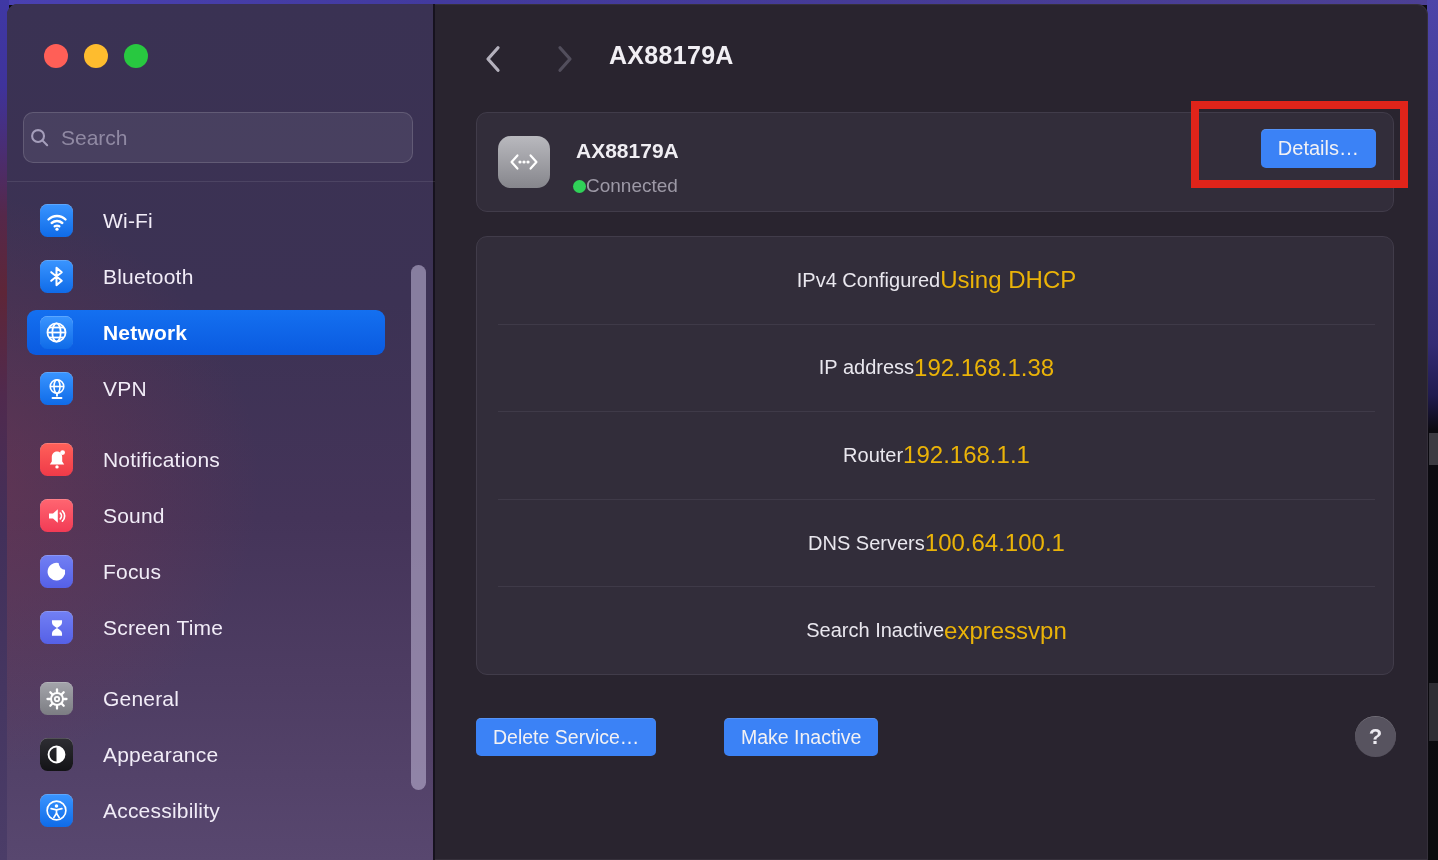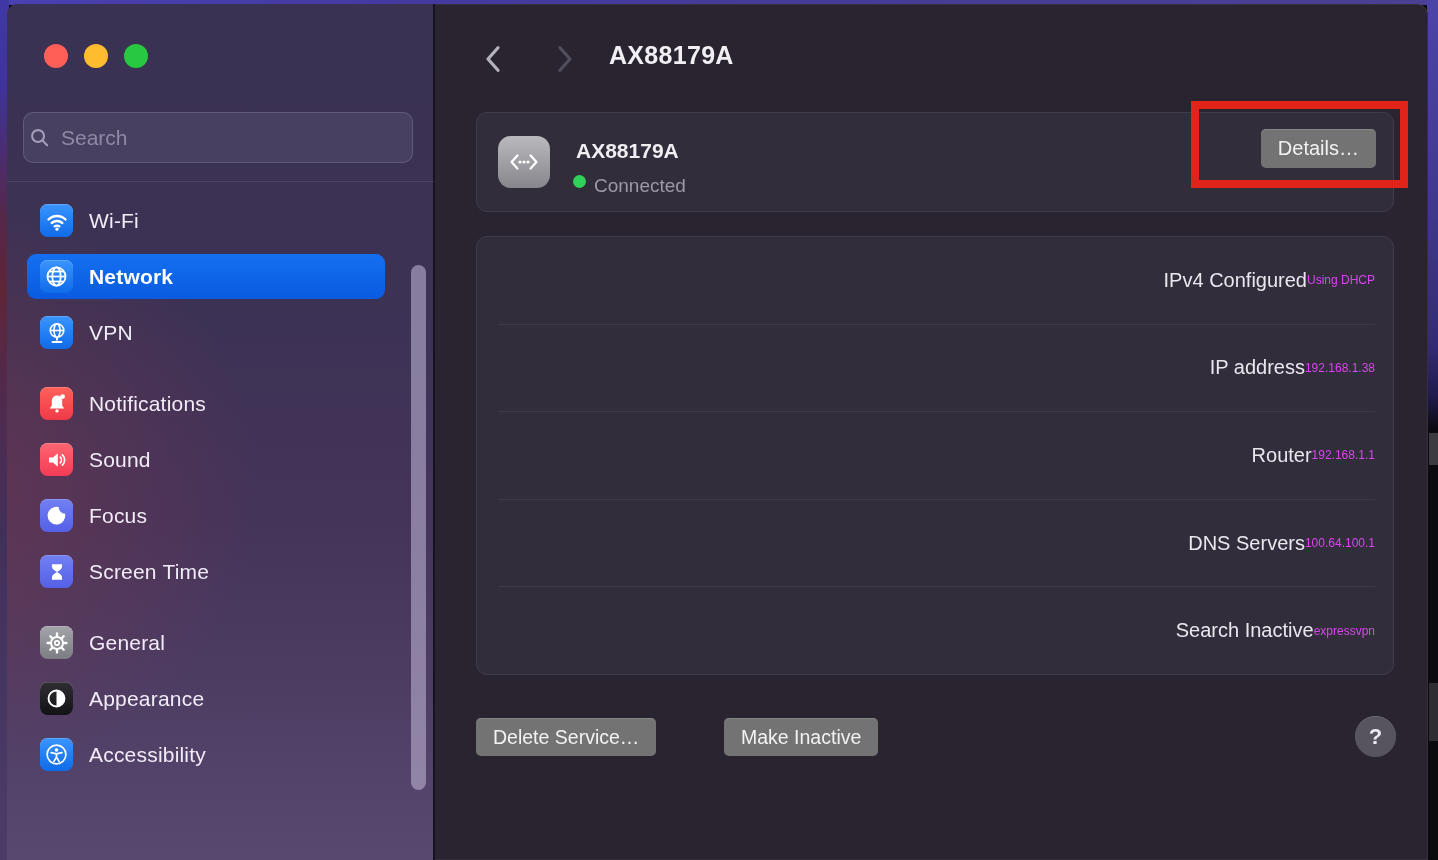--- a/index.html
+++ b/index.html
@@ -41,21 +41,21 @@
     font-size:21px; color:#efeaf7; font-family:inherit; }
   .searchbox input::placeholder { color:#9089a3; }
   .side-divider { position:absolute; left:0; top:177px; width:428px; height:1px;
     background:rgba(255,255,255,0.09); }
 
   .nav { position:absolute; left:20px; top:194px; width:358px; }
   .nav-group { margin-bottom:26px; }
   .nav-item { display:flex; align-items:center; height:45px; margin-bottom:11px;
     border-radius:9px; padding:0 0 0 13px; cursor:default; }
   .nav-item.selected { background:linear-gradient(180deg,#1470f0,#0a5ae0); }
-  .nav-label { margin-left:16px; font-size:21px; color:#f1ecf7; letter-spacing:0.2px; }
+  .nav-label { margin-left:30px; font-size:21px; color:#f1ecf7; letter-spacing:0.2px; }
   .nav-item.selected .nav-label { color:#ffffff; font-weight:600; }
 
   .tile { width:33px; height:33px; border-radius:7.5px; display:flex;
     align-items:center; justify-content:center; flex:0 0 auto;
     box-shadow:inset 0 0.5px 0 rgba(255,255,255,0.35); }
   .tile svg { display:block; }
   .tile.blue { background:linear-gradient(180deg,#3a95ff,#0f6be8); }
   .tile.red { background:linear-gradient(180deg,#ff6159,#ef3a49); }
   .tile.pink { background:linear-gradient(180deg,#ff6671,#f23b55); }
   .tile.indigo { background:linear-gradient(180deg,#7280f4,#5560e6); }
@@ -79,36 +79,36 @@
   .card.device-card { top:108px; height:100px; }
   .card.settings-card { top:232px; height:439px; display:flex; flex-direction:column;
     padding:0 18px 0 21px; }
 
   .dev-icon { position:absolute; left:21px; top:23px; width:52px; height:52px;
     border-radius:13px; background:linear-gradient(180deg,#b9b9be,#86868c);
     display:flex; align-items:center; justify-content:center; }
   .dev-name { position:absolute; left:99px; top:26px; font-size:21px;
     font-weight:600; color:#f0eef3; }
   .dev-status { position:absolute; left:96px; top:62px; display:flex;
-    gap:8px; }
+    align-items:center; gap:0; }
   .status-dot { width:13px; height:13px; border-radius:50%; background:#30d158; }
   .status-text { font-size:19px; color:#9d99a6; }
-  .btn { background:#737373; color:#f2f1f4; border:none; border-radius:5px;
+  .btn { background:#3b82f6; color:#f2f1f4; border:none; border-radius:5px;
     font-family:inherit; font-size:20px;
     box-shadow:inset 0 0.5px 0 rgba(255,255,255,0.28); }
   .details-btn { position:absolute; right:17px; top:16px; height:39px; padding:0 17px; }
 
   .red-box { position:absolute; left:754px; top:97px; width:217px; height:87px;
     border:8px solid #e0241a; pointer-events:none; }
 
-  .srow { flex:1; display:flex; align-items:center; justify-content:flex-end;
+  .srow { flex:1; display:flex; align-items:center; justify-content:center;
     border-bottom:1px solid #3f3a48; }
   .srow:last-child { border-bottom:none; }
   .srow .rlabel { font-size:20px; color:#e9e7ee; }
-  .srow .rvalue { font-size:12px; color:#d946ef; }
+  .srow .rvalue { font-size:24px; color:#eab308; }
 
   .footer-btn { position:absolute; top:714px; height:38px; padding:0 17px; font-size:19.5px; }
   .footer-btn.delete { left:39px; }
   .footer-btn.inactive { left:287px; }
   .help-btn { position:absolute; left:918px; top:712px; width:41px; height:41px;
     border-radius:50%; background:#57535f; color:#eceaf0; border:none;
     font-size:22px; font-weight:600; font-family:inherit;
     box-shadow:inset 0 0.5px 0 rgba(255,255,255,0.28); }
 </style>
 </head>
@@ -143,20 +143,28 @@
           <div class="nav-item">
             <span class="tile blue">
               <svg width="24" height="24" viewBox="0 0 24 24" fill="none" stroke="#fff" stroke-width="2.4" stroke-linecap="round">
                 <path d="M3.5 10.5 A12 12 0 0 1 20.5 10.5"></path>
                 <path d="M6.7 14 A8 8 0 0 1 17.3 14"></path>
                 <path d="M9.7 17.3 A4.5 4.5 0 0 1 14.3 17.3"></path>
                 <circle cx="12" cy="20.2" r="1.6" fill="#fff" stroke="none"></circle>
               </svg>
             </span>
             <span class="nav-label">Wi-Fi</span>
+          </div>
+          <div class="nav-item">
+            <span class="tile blue">
+              <svg width="23" height="23" viewBox="0 0 24 24" fill="none" stroke="#fff" stroke-width="2.1" stroke-linecap="round" stroke-linejoin="round">
+                <path d="M6.5 7.5 L17.5 16.5 L12 21 L12 3 L17.5 7.5 L6.5 16.5"></path>
+              </svg>
+            </span>
+            <span class="nav-label">Bluetooth</span>
           </div>
           <div class="nav-item selected">
             <span class="tile blue">
               <svg width="25" height="25" viewBox="0 0 24 24" fill="none" stroke="#fff" stroke-width="1.7">
                 <circle cx="12" cy="12" r="8.7"></circle>
                 <ellipse cx="12" cy="12" rx="4" ry="8.7"></ellipse>
                 <line x1="3.3" y1="12" x2="20.7" y2="12"></line>
                 <line x1="4.8" y1="7.2" x2="19.2" y2="7.2"></line>
                 <line x1="4.8" y1="16.8" x2="19.2" y2="16.8"></line>
               </svg>

